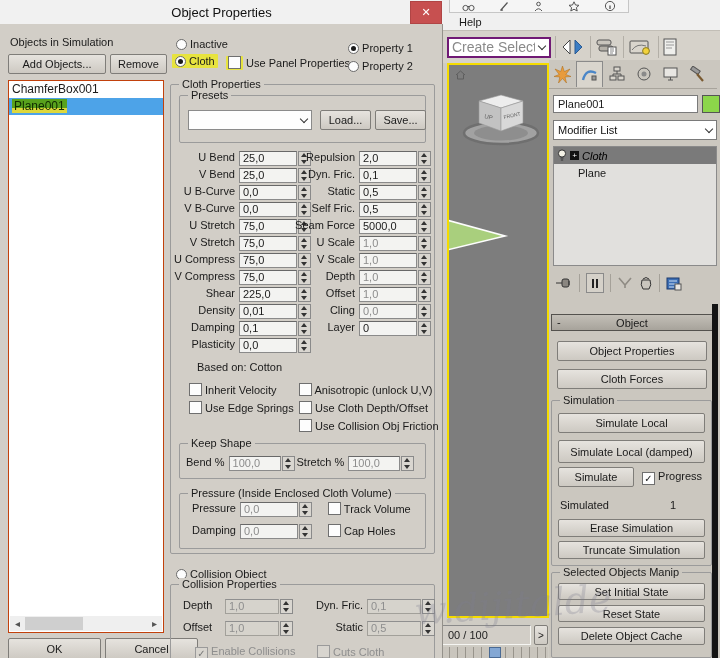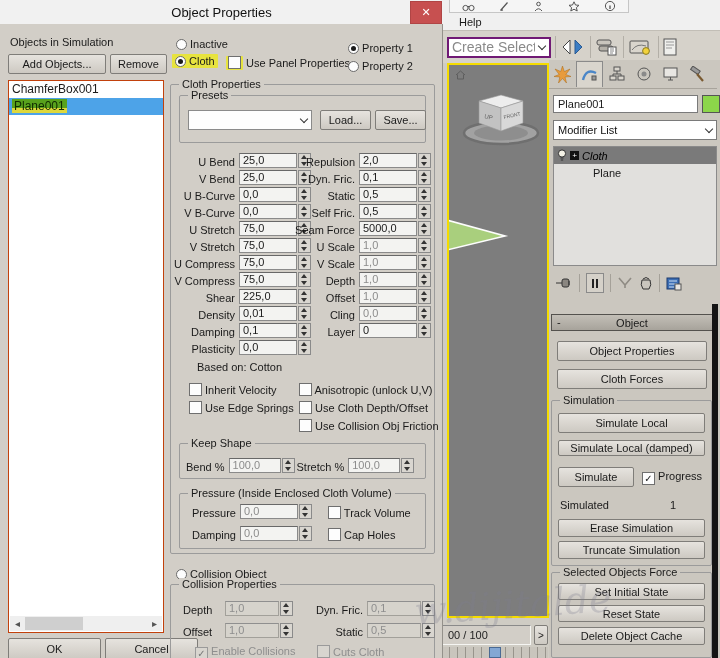--- a/index.html
+++ b/index.html
@@ -7,21 +7,21 @@
        font-family:"Liberation Sans",sans-serif;font-size:11px;color:#1a1a1a;
        -webkit-font-smoothing:antialiased}
   .abs{position:absolute}
   
   .btn{display:flex;align-items:center;justify-content:center;background:linear-gradient(#e6e3de,#cdc9c2);
        border:1px solid #7f7d79;border-radius:2px;box-sizing:border-box;cursor:default;white-space:nowrap}
   .field,.pfield{background:#f3f3f1;border:1px solid #8a8a8a;border-top-color:#686868;box-sizing:border-box;
        padding:0 3px;height:15px;line-height:13px;font-size:11px;overflow:hidden;white-space:nowrap}
   .pfield.dim{color:#8c8c8c}
   .pfield.dis{background:#d6d3cc;color:#8e8e8e;border-color:#a2a09a;border-top-color:#8f8f8f}
-  .prow{display:flex;align-items:flex-end;height:17px}
+  .prow{display:flex;align-items:flex-start;height:17px}
   .plabel{width:62px;text-align:right;padding-right:4px;white-space:nowrap}
   .col-right .plabel{width:66px}
   .pfield{width:58px}
   .spin{width:13px;height:15px;display:inline-flex;flex-direction:column;border:1px solid #8a8a8a;
         background:#d9d6d0;box-sizing:border-box;margin-left:1px}
   .spin i{flex:1;position:relative}
   .spin i.up::after,.spin i.dn::after{content:"";position:absolute;left:2px;border-left:3px solid transparent;border-right:3px solid transparent}
   .spin i.up::after{top:1px;border-bottom:4px solid #333}
   .spin i.dn::after{bottom:1px;border-top:4px solid #333}
   .grp{position:absolute;border:1px solid #9b9b9b;border-radius:2px;box-sizing:border-box}
@@ -77,21 +77,21 @@
              border:1px solid #7a7a7a;box-sizing:border-box;line-height:16px;padding-left:4px;font-size:11px}
   .swatch{position:absolute;left:153px;top:35px;width:16px;height:16px;background:#8cd64a;border:1px solid #555}
   .modlist{position:absolute;left:4px;top:60px;width:164px;height:20px;background:#fff;border:1px solid #7a7a7a;
            box-sizing:border-box;display:flex;align-items:center}
   .modlist .ctext{flex:1;padding-left:4px;color:#111}
   .stack{position:absolute;left:4px;top:86px;width:164px;height:120px;background:#e1e0dd;
          border:1px solid #8a8a8a;box-sizing:border-box;overflow:hidden}
   .srow{height:17px;display:flex;align-items:center;padding-left:3px;gap:3px}
   .srow.sel{background:#7a7a7a;color:#000;font-style:italic}
   .srow .sname{white-space:nowrap}
-  .srow.child{padding-left:39px}
+  .srow.child{padding-left:24px}
   .plusbox{width:9px;height:9px;background:#111;color:#fff;font-size:8px;line-height:9px;text-align:center}
   .stacktools{position:absolute;left:2px;top:210px;width:166px;height:26px;display:flex;align-items:center;gap:6px;padding-left:4px}
   .vsep{width:1px;height:18px;background:#a5a199}
   .boxedII{width:16px;height:18px;border:1px solid #8a8a8a;background:#d5d1c9;display:flex;align-items:center;
            justify-content:center;gap:2px}
   .boxedII b{display:block;width:2px;height:9px;background:#222}
   .roll{position:absolute;left:2px;top:254px;width:162px;height:17px;background:linear-gradient(#c3bfb7,#a7a39b);
         border:1px solid #54524e;box-sizing:border-box;display:flex;align-items:center;justify-content:center}
   .roll .minus{position:absolute;left:5px;top:1px}
   .pbtn{position:absolute;left:8px;width:150px;height:20px}
@@ -318,31 +318,31 @@
       <span class="minus">-</span>
       <span>Object</span>
     </div>
 
     <div class="btn pbtn" style="top:281px">Object Properties</div>
     <div class="btn pbtn" style="top:309px">Cloth Forces</div>
 
     <div class="cgrp" style="left:2px;top:340px;width:161px;height:166px">
       <span class="gtitle">Simulation</span>
       <div class="btn abs" style="left:6px;top:12px;width:147px;height:20px">Simulate Local</div>
-      <div class="btn abs" style="left:6px;top:39px;width:147px;height:16px">Simulate Local (damped)</div>
+      <div class="btn abs" style="left:6px;top:39px;width:147px;height:23px">Simulate Local (damped)</div>
       <div class="btn abs" style="left:6px;top:66px;width:76px;height:20px">Simulate</div>
       <span class="abs lbl" style="left:90px;top:69px"><span class="cb">✓</span> <span>Progress</span></span>
       <span class="abs lbl" style="left:8px;top:98px">Simulated</span>
       <span class="abs lbl" style="left:118px;top:98px">1</span>
       <div class="btn abs" style="left:6px;top:118px;width:147px;height:18px">Erase Simulation</div>
       <div class="btn abs" style="left:6px;top:140px;width:147px;height:18px">Truncate Simulation</div>
     </div>
 
     <div class="cgrp" style="left:2px;top:512px;width:161px;height:86px">
-      <span class="gtitle">Selected Objects Force</span>
+      <span class="gtitle">Selected Objects Manip</span>
       <div class="btn abs" style="left:6px;top:10px;width:147px;height:17px">Set Initial State</div>
       <div class="btn abs" style="left:6px;top:32px;width:147px;height:17px">Reset State</div>
       <div class="btn abs" style="left:6px;top:54px;width:147px;height:18px">Delete Object Cache</div>
     </div>
 
     <div class="scrollstrip"></div>
   </div>
 
   <div class="framebox">00 / 100</div>
   <div class="btn nextbtn">&gt;</div>

